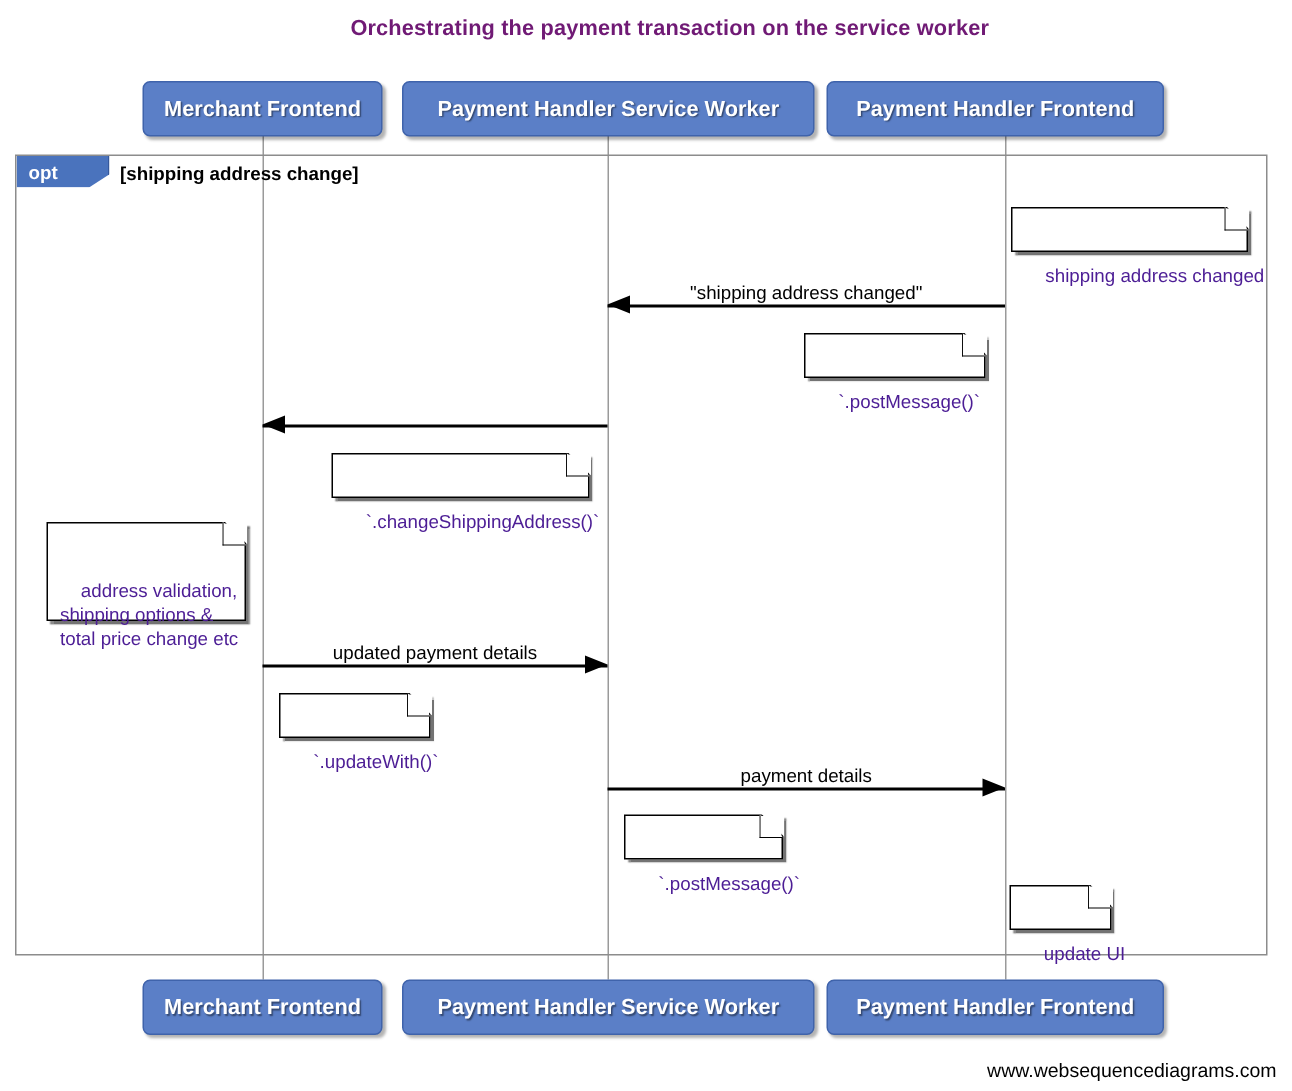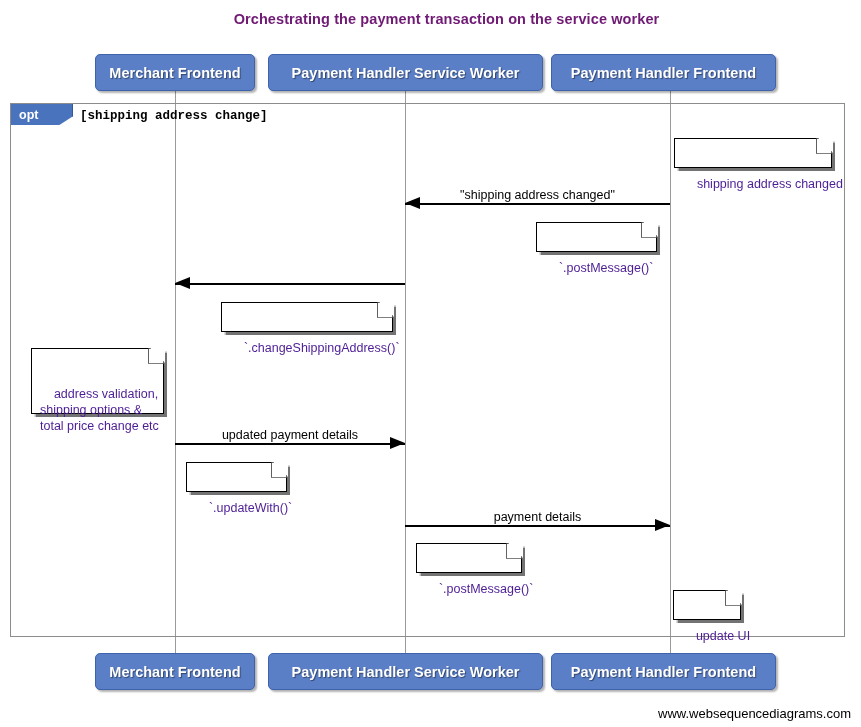--- a/index.html
+++ b/index.html
@@ -84,21 +84,20 @@
     box-sizing: border-box;
     border-right: 1px solid #36589b;
     clip-path: polygon(0 0, 100% 0, 100% 58%, 78% 100%, 0 100%);
   }
   .fragment-label {
     position: absolute;
     font-size: 12.5px;
     font-weight: bold;
     color: #000;
     white-space: nowrap;
-    font-family: Liberation Mono, monospace;
   }
 
   
   .msg-line {
     position: absolute;
     height: 2px;
     background: #000;
   }
   .msg-label {
     position: absolute;

